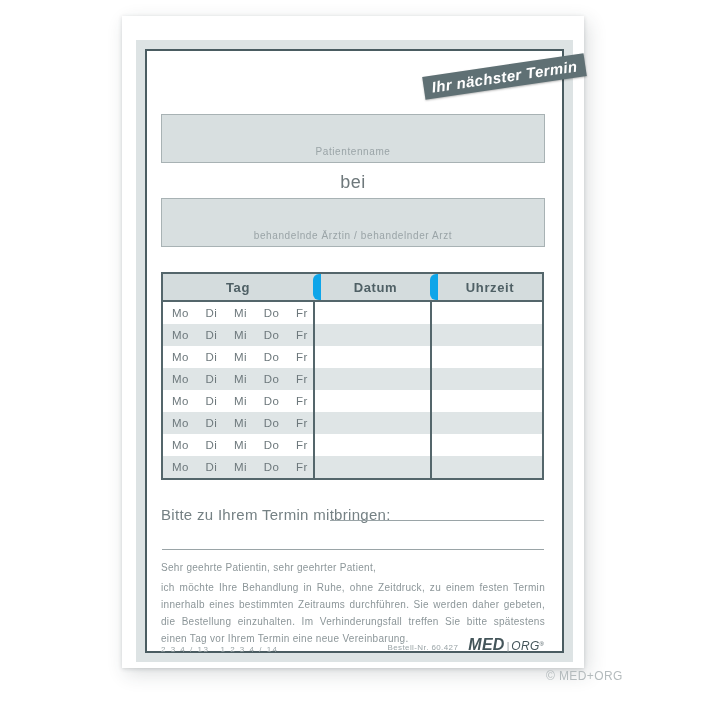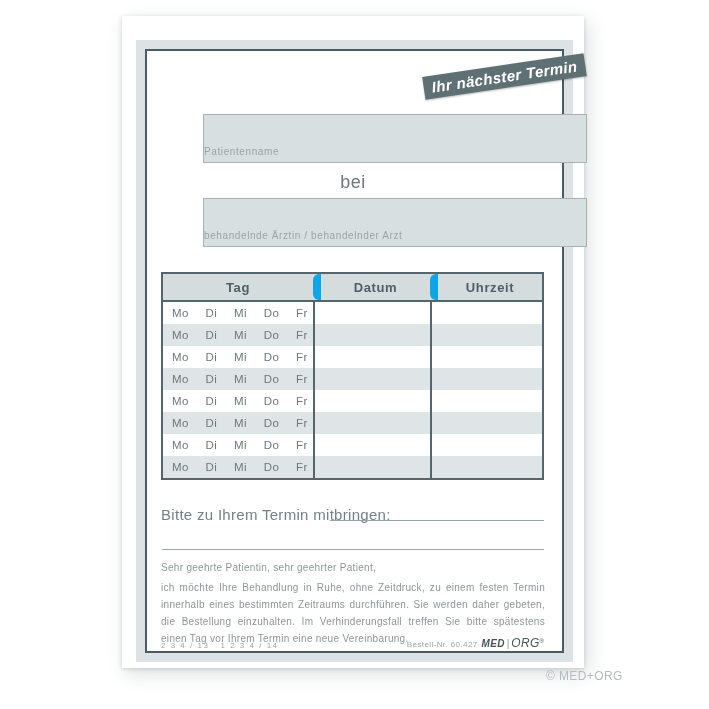--- a/index.html
+++ b/index.html
@@ -14,21 +14,21 @@
   .frame-inner{position:absolute;left:9px;top:9px;right:9px;bottom:9px;background:#ffffff;border:2px solid #4a5c61;}
 
   
   .ribbon{position:absolute;left:301px;top:49px;width:163px;height:23px;background:#5f7074;
           transform:rotate(-8.3deg);display:flex;align-items:center;justify-content:center;z-index:5;
           box-shadow:0 1px 2px rgba(0,0,0,.25);}
   .ribbon span{color:#ffffff;font-weight:bold;font-style:italic;font-size:15px;letter-spacing:.4px;white-space:nowrap;}
 
   
   .fillbox{position:absolute;left:39px;width:384px;height:49px;background:#d8dfe0;border:1px solid #a8b2b4;
-           display:flex;align-items:flex-end;margin-left:42px;}
+           display:flex;align-items:flex-end;justify-content:center;}
   .fillbox .boxlabel{font-size:10px;color:#9aa4a7;letter-spacing:.6px;padding-bottom:5px;}
   .box-patient{top:98px;}
   .box-doctor{top:182px;}
   .bei{position:absolute;left:39px;top:156px;width:384px;text-align:center;font-size:18px;color:#6e787b;letter-spacing:.5px;}
 
   
   .table{position:absolute;left:39px;top:256px;width:383px;border:2px solid #54666b;background:#fff;}
   .thead{display:flex;height:28px;background:#d4dcdd;border-bottom:2px solid #54666b;}
   .thead .hcell{display:flex;align-items:center;justify-content:center;font-weight:bold;font-size:13px;color:#4f6065;letter-spacing:.6px;border-radius:6px;}
   .hcell.h-tag{width:150px;}
@@ -49,24 +49,24 @@
   .wline2{left:40px;top:533px;width:382px;}
 
   
   .letter{position:absolute;left:39px;top:543px;width:384px;color:#8c9699;}
   .letter .salut{font-size:10px;letter-spacing:.3px;line-height:17px;margin-bottom:3px;}
   .letter .bodytext{font-size:10px;letter-spacing:.3px;line-height:17px;text-align:justify;}
 
   
   .footer{position:absolute;left:39px;top:620px;width:383px;display:flex;align-items:flex-end;justify-content:space-between;}
   .printcode{font-size:8px;color:#9aa4a7;letter-spacing:1.5px;white-space:pre;}
-  .orderwrap{display:flex;align-items:baseline;gap:4px;}
+  .orderwrap{display:flex;align-items:baseline;gap:10px;}
   .orderno{font-size:8px;color:#9aa4a7;letter-spacing:.4px;}
   .brand{display:flex;align-items:baseline;color:#44555a;}
-  .brand .b-med{font-weight:bold;font-style:italic;font-size:10px;letter-spacing:.3px;}
+  .brand .b-med{font-weight:bold;font-style:italic;font-size:16px;letter-spacing:.3px;}
   .brand .b-sep{font-size:10px;color:#8d979a;margin:0 2px;}
   .brand .b-org{font-weight:normal;font-style:italic;font-size:12px;letter-spacing:.3px;}
   .brand .b-reg{font-size:6px;vertical-align:super;position:relative;top:-4px;}
 
   .copyright{position:absolute;left:546px;top:669px;font-size:12px;color:#b4bbbd;letter-spacing:.4px;}
 </style>
 </head>
 <body>
 
 <div class="stage">

